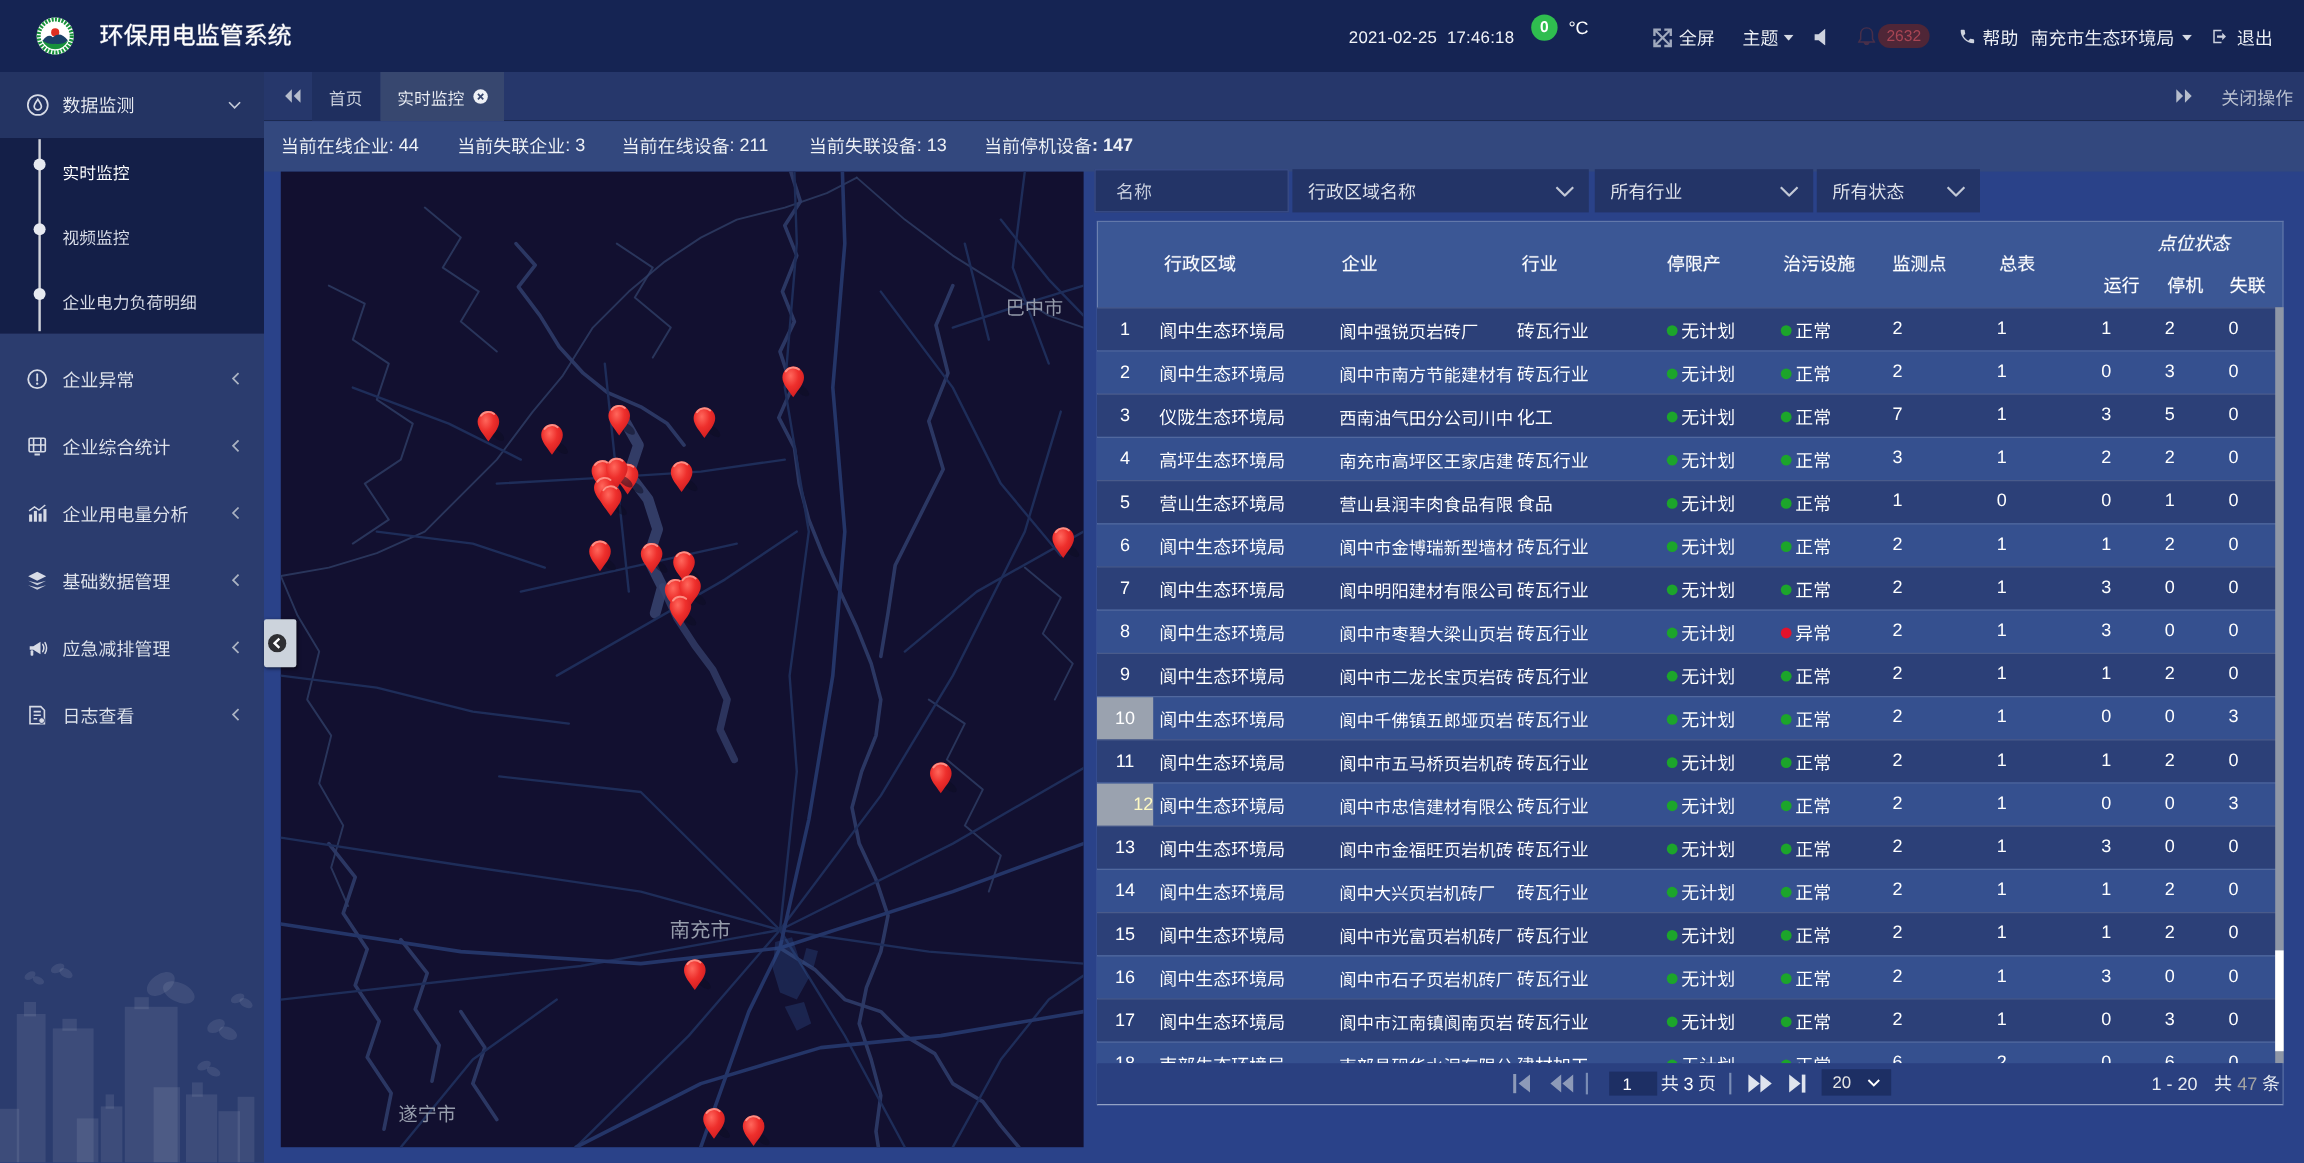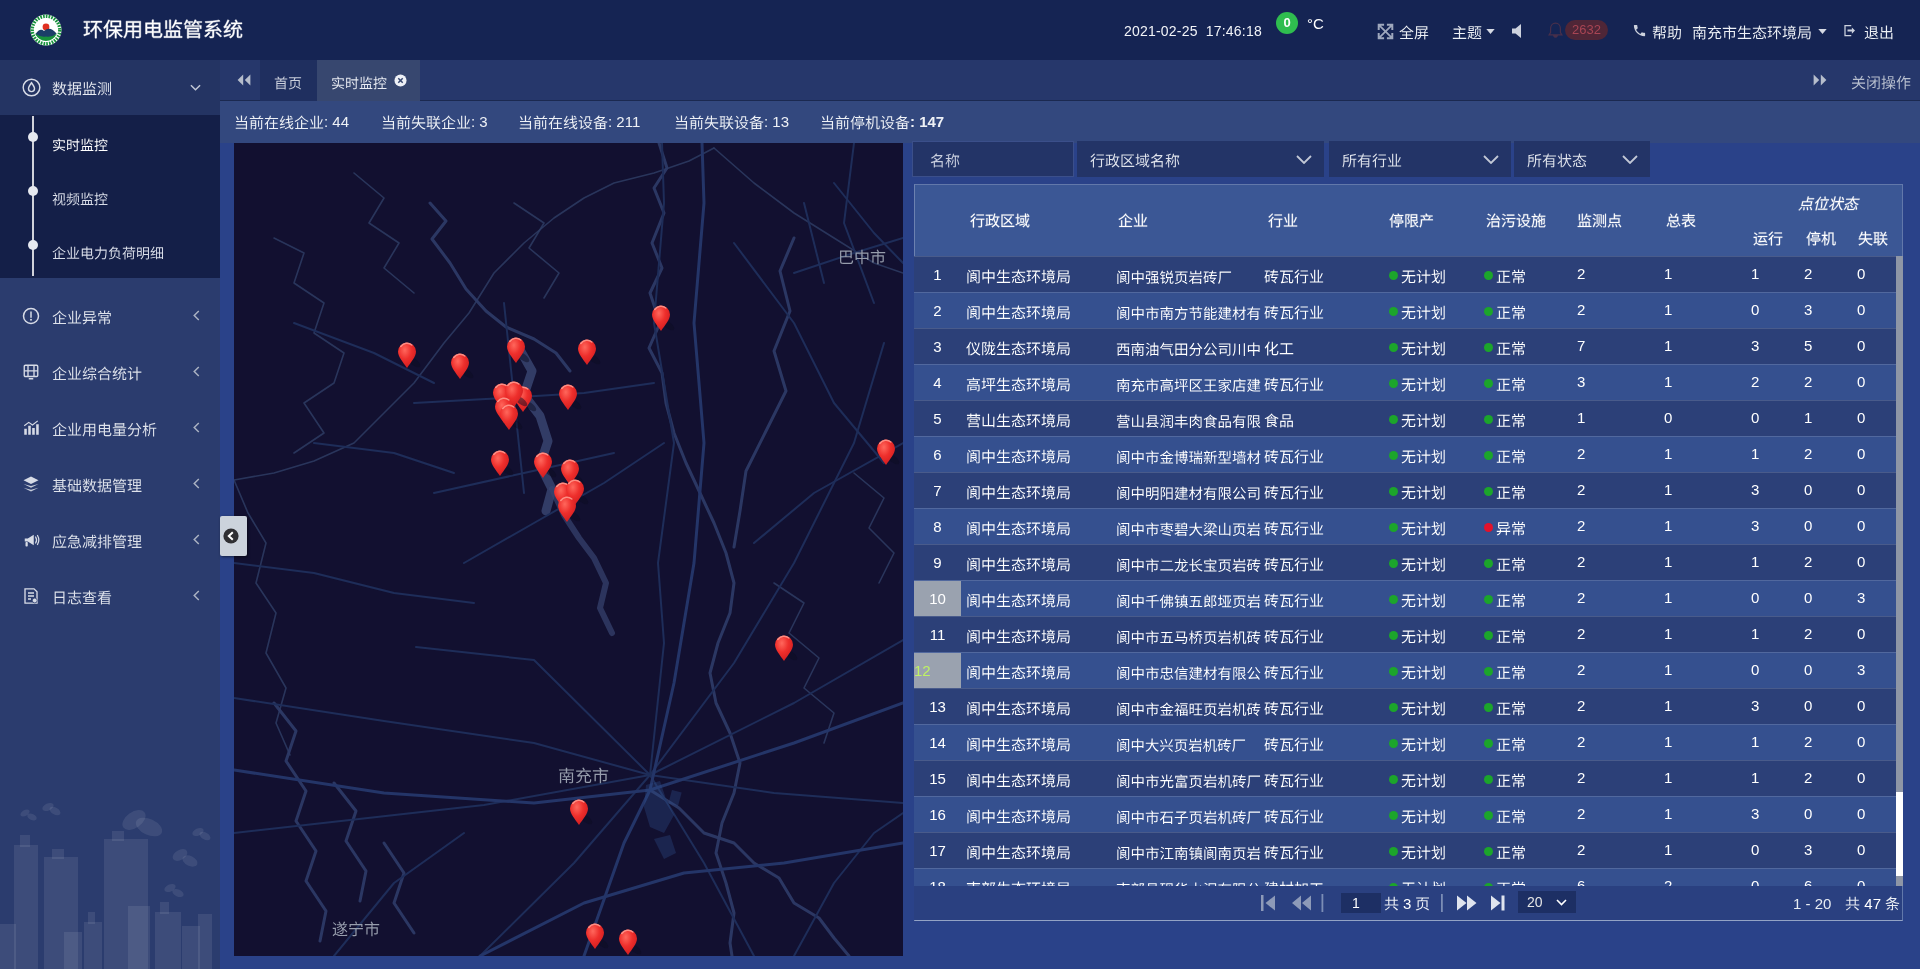--- a/index.html
+++ b/index.html
@@ -1012,21 +1012,21 @@
             <use href="#g39" x="1000"></use>
           </svg></div>
         <div style="position:absolute;left:663px;top:8px;font-size:15px;color:#fff;">2</div>
         <div style="position:absolute;left:750px;top:8px;font-size:15px;color:#fff;">1</div>
         <div style="position:absolute;left:837px;top:8px;font-size:15px;color:#fff;">1</div>
         <div style="position:absolute;left:890px;top:8px;font-size:15px;color:#fff;">2</div>
         <div style="position:absolute;left:943px;top:8px;font-size:15px;color:#fff;">0</div>
       </div>
       <div style="position:absolute;left:0;top:396px;width:989px;height:36px;background:#35508f;border-top:1px solid rgba(255,255,255,.14);box-sizing:border-box;">
         <div style="position:absolute;left:0;top:0;width:47px;height:36px;background:#9aa2af;"></div>
-        <div style="position:absolute;left:0;top:0;width:47px;height:32px;line-height:36px;text-align:left;font-size:15px;color:#bef264;">12</div>
+        <div style="position:absolute;left:0;top:0;width:47px;height:32px;line-height:36px;text-align:right;font-size:15px;color:#fef9c3;">12</div>
         <div style="position:absolute;left:52px;top:10px;"><svg width="105" height="15" viewBox="0 -880 7000 1000" style="display:inline-block;vertical-align:middle;overflow:visible;fill:#fff;">
             <use href="#g96" x="0"></use>
             <use href="#g74" x="1000"></use>
             <use href="#g17" x="2000"></use>
             <use href="#g18" x="3000"></use>
             <use href="#g0" x="4000"></use>
             <use href="#g19" x="5000"></use>
             <use href="#g20" x="6000"></use>
           </svg></div>
         <div style="position:absolute;left:202px;top:10px;width:146px;overflow:hidden;white-space:nowrap;"><svg width="145" height="14.5" viewBox="0 -880 10000 1000" style="display:inline-block;vertical-align:middle;overflow:visible;fill:#fff;">
@@ -1374,21 +1374,21 @@
     <div style="position:absolute;left:1527px;top:894px;font-size:14px;color:#e5e5e5;">20</div>
     <svg width="11" height="7" viewBox="0 0 11 7" style="position:absolute;left:1556px;top:899px">
       <path d="M1,1 L5.5,5.5 L10,1" stroke="#fff" stroke-width="1.6" fill="none"></path>
     </svg>
     <div style="position:absolute;left:1793px;top:894px;display:flex;gap:4px;align-items:center;">
       <span style="font-size:15px;color:#e8ecf2;">1 - 20</span>
       <span style="width:6px;"></span>
       <span><svg width="15" height="15" viewBox="0 -880 1000 1000" style="display:inline-block;vertical-align:middle;overflow:visible;fill:#e8ecf2;">
           <use href="#g174" x="0"></use>
         </svg></span>
-      <span style="font-size:15px;color:#ffffff;">47</span>
+      <span style="font-size:15px;color:#a3a3a3;">47</span>
       <span><svg width="15" height="15" viewBox="0 -880 1000 1000" style="display:inline-block;vertical-align:middle;overflow:visible;fill:#e8ecf2;">
           <use href="#g175" x="0"></use>
         </svg></span>
     </div>
     <svg width="0" height="0" style="position:absolute">
       <defs>
         <path id="g0" d="M677 -494C752 -410 841 -295 881 -224L942 -271C900 -340 808 -452 734 -534ZM36 -102 55 -31C137 -61 243 -98 343 -135L331 -203L230 -167V-413H319V-483H230V-702H340V-772H41V-702H160V-483H56V-413H160V-143ZM391 -776V-703H646C583 -527 479 -371 354 -271C372 -257 401 -227 413 -212C482 -273 546 -351 602 -440V77H676V-577C695 -618 713 -660 728 -703H944V-776Z"></path>
         <path id="g1" d="M452 -726H824V-542H452ZM380 -793V-474H598V-350H306V-281H554C486 -175 380 -74 277 -23C294 -9 317 18 329 36C427 -21 528 -121 598 -232V80H673V-235C740 -125 836 -20 928 38C941 19 964 -7 981 -22C884 -74 782 -175 718 -281H954V-350H673V-474H899V-793ZM277 -837C219 -686 123 -537 23 -441C36 -424 58 -384 65 -367C102 -404 138 -448 173 -496V77H245V-607C284 -673 319 -744 347 -815Z"></path>
         <path id="g2" d="M153 -770V-407C153 -266 143 -89 32 36C49 45 79 70 90 85C167 0 201 -115 216 -227H467V71H543V-227H813V-22C813 -4 806 2 786 3C767 4 699 5 629 2C639 22 651 55 655 74C749 75 807 74 841 62C875 50 887 27 887 -22V-770ZM227 -698H467V-537H227ZM813 -698V-537H543V-698ZM227 -466H467V-298H223C226 -336 227 -373 227 -407ZM813 -466V-298H543V-466Z"></path>
         <path id="g3" d="M452 -408V-264H204V-408ZM531 -408H788V-264H531ZM452 -478H204V-621H452ZM531 -478V-621H788V-478ZM126 -695V-129H204V-191H452V-85C452 32 485 63 597 63C622 63 791 63 818 63C925 63 949 10 962 -142C939 -148 907 -162 887 -176C880 -46 870 -13 814 -13C778 -13 632 -13 602 -13C542 -13 531 -25 531 -83V-191H865V-695H531V-838H452V-695Z"></path>

